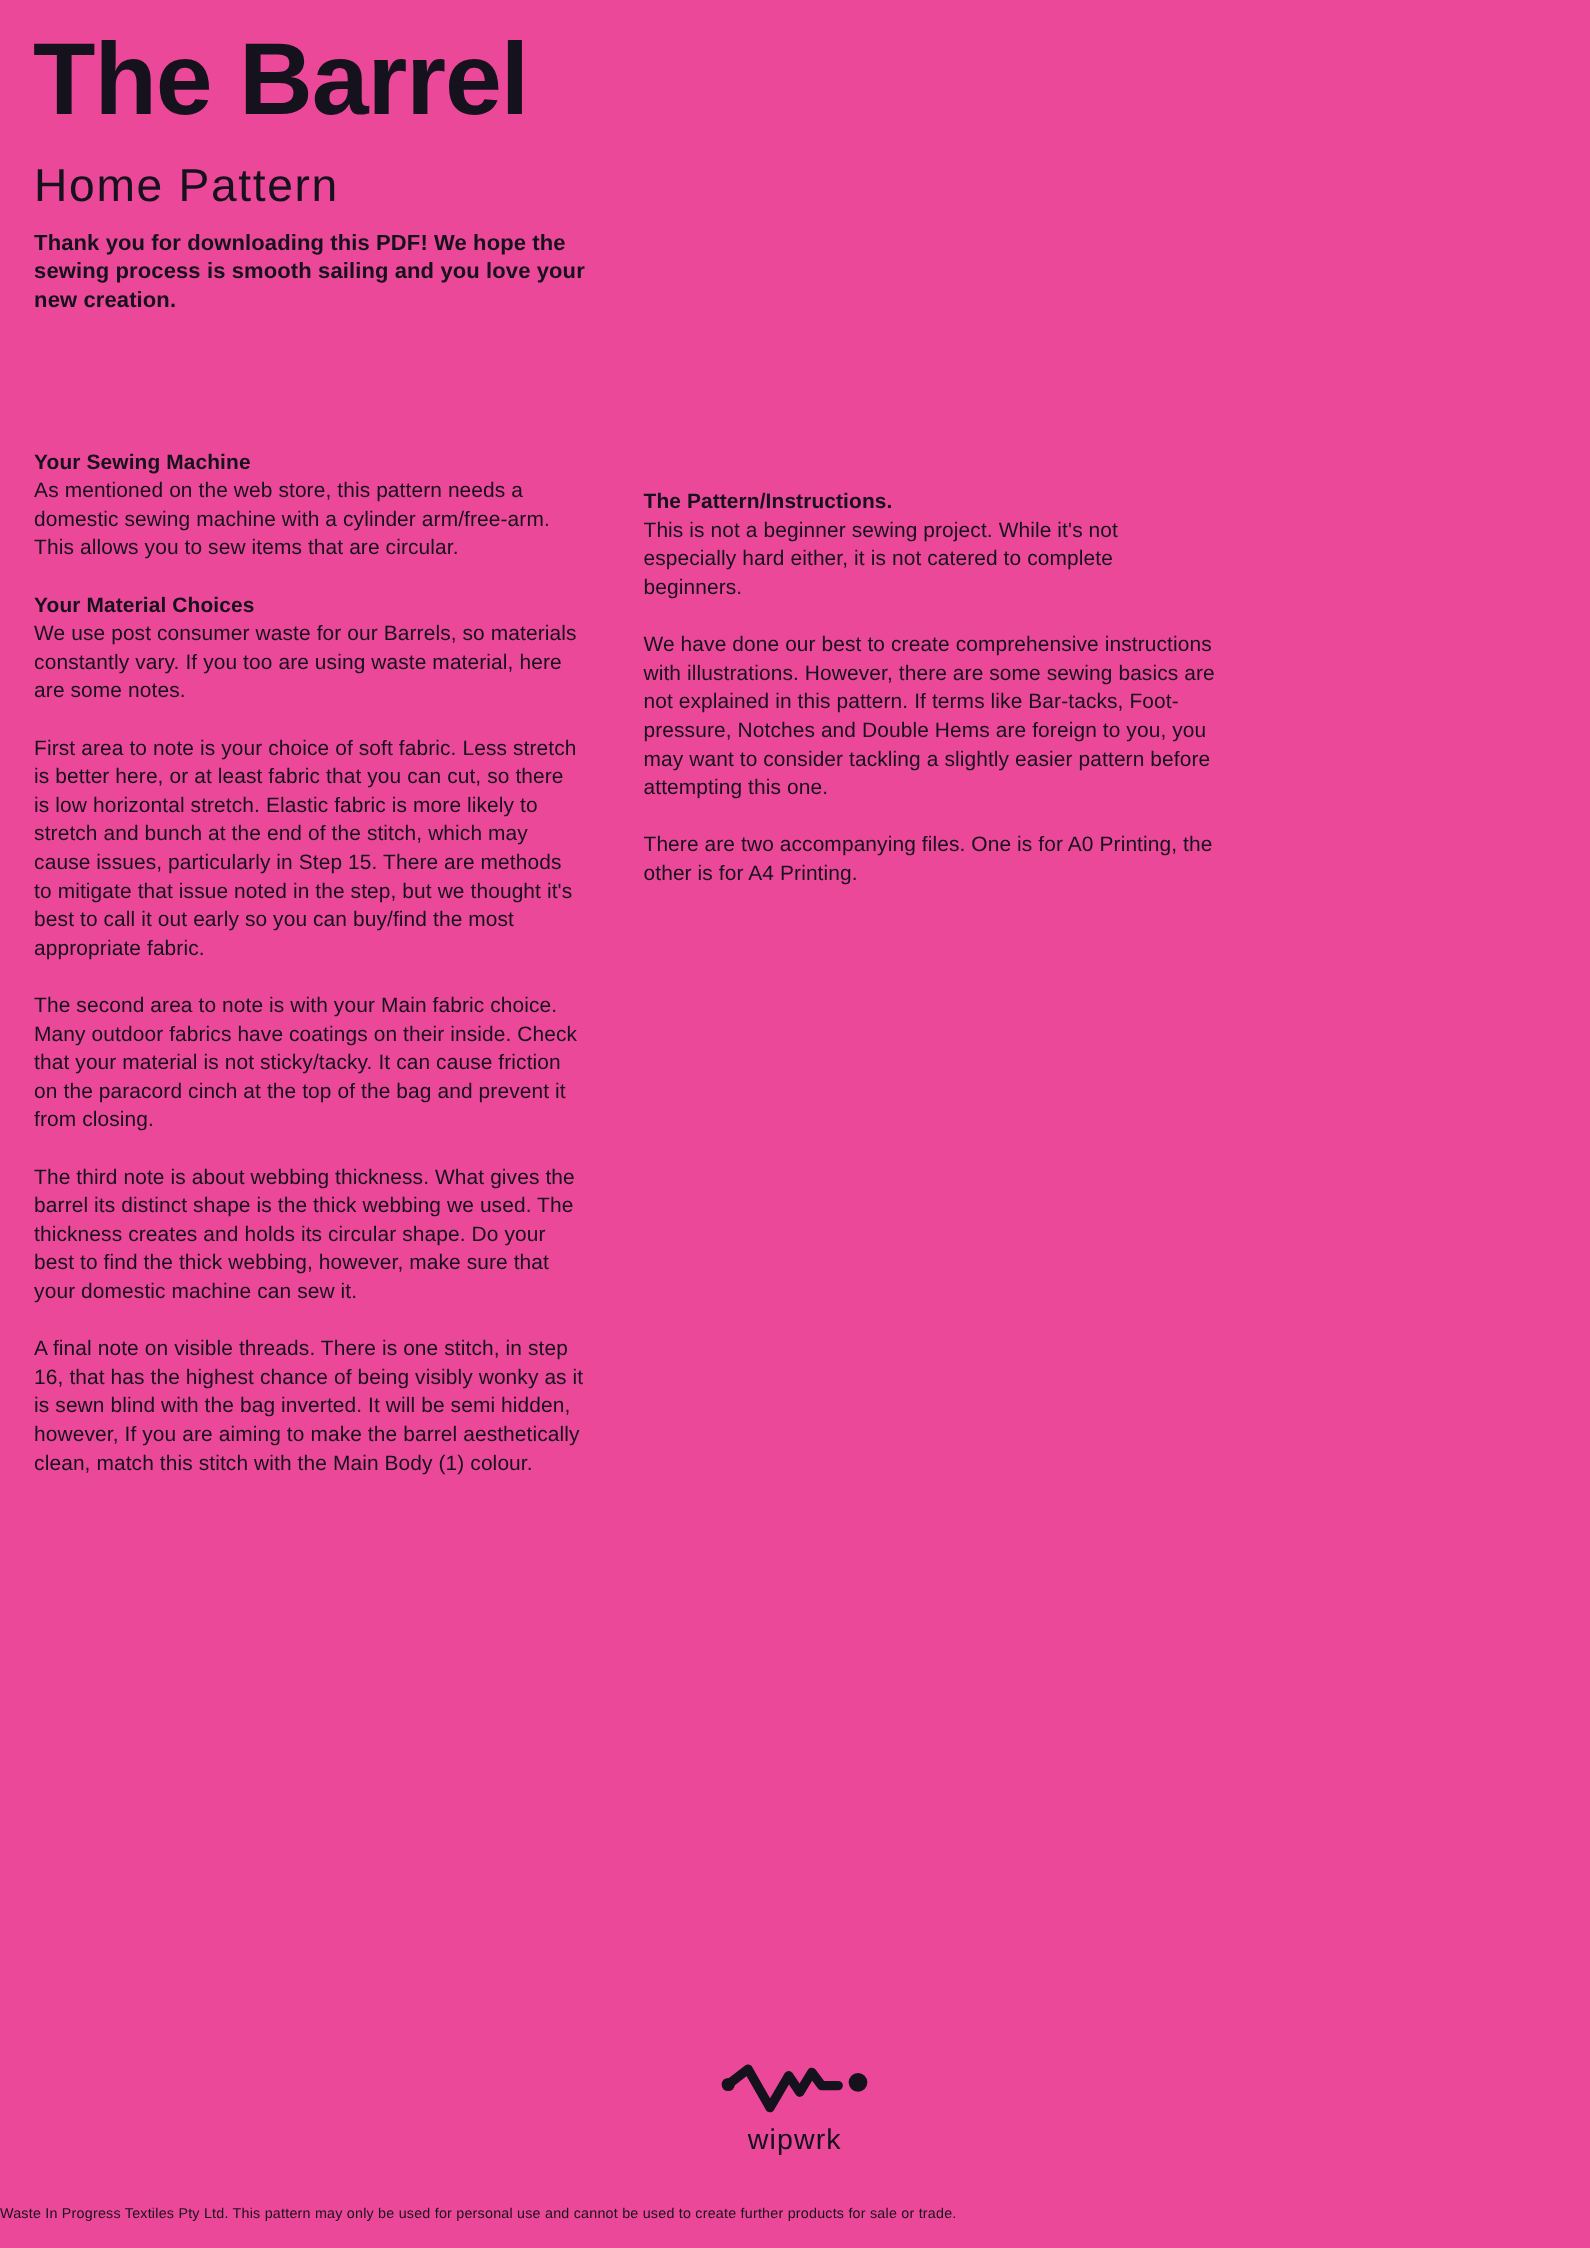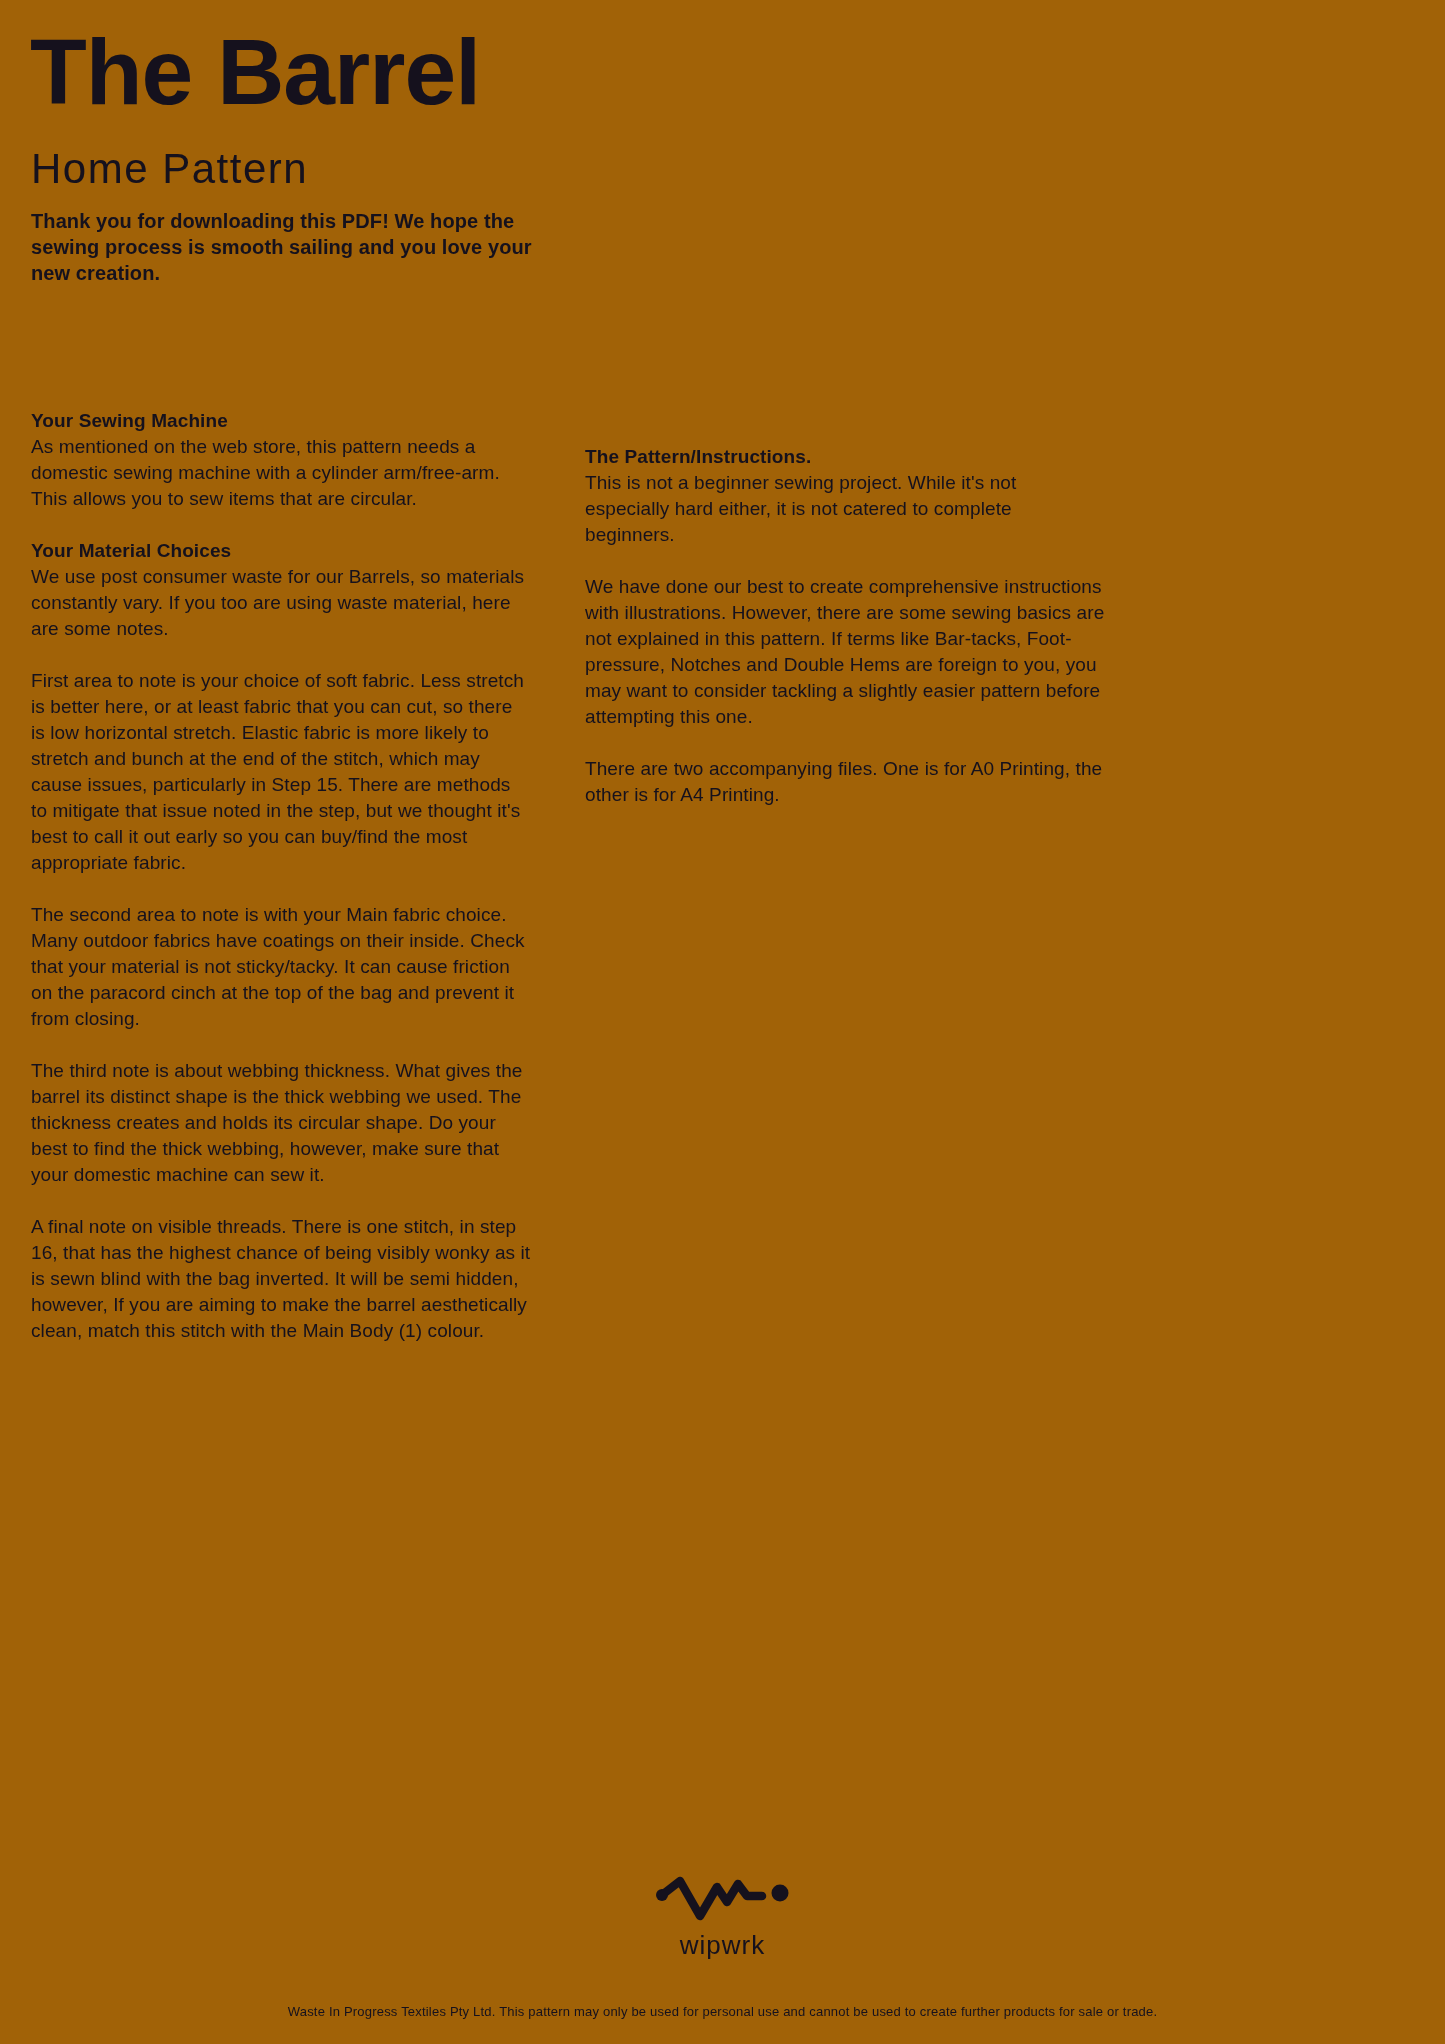--- a/index.html
+++ b/index.html
@@ -5,21 +5,21 @@
   html, body {
     margin: 0;
     padding: 0;
     background: #e8e8e8;
   }
   .page {
     position: relative;
     width: 1445px;
     height: 2044px;
     margin: 0 auto;
-    background: #a16207;
+    background: #ec4899;
     color: #15111d;
     font-family: "Liberation Sans", "DejaVu Sans", sans-serif;
     overflow: hidden;
   }
   .title {
     position: absolute;
     top: 26px;
     left: 30px;
     margin: 0;
     font-size: 93px;
@@ -94,21 +94,21 @@
     text-align: center;
     font-size: 26px;
     font-weight: 400;
     letter-spacing: 1px;
   }
   .legal {
     position: absolute;
     top: 2004px;
     left: 0;
     width: 100%;
-    text-align: center;
+    text-align: left;
     font-size: 13px;
     font-weight: 400;
     letter-spacing: 0.2px;
     color: #15111d;
   }
 </style>
 </head>
 <body>
 
 <div class="page">

